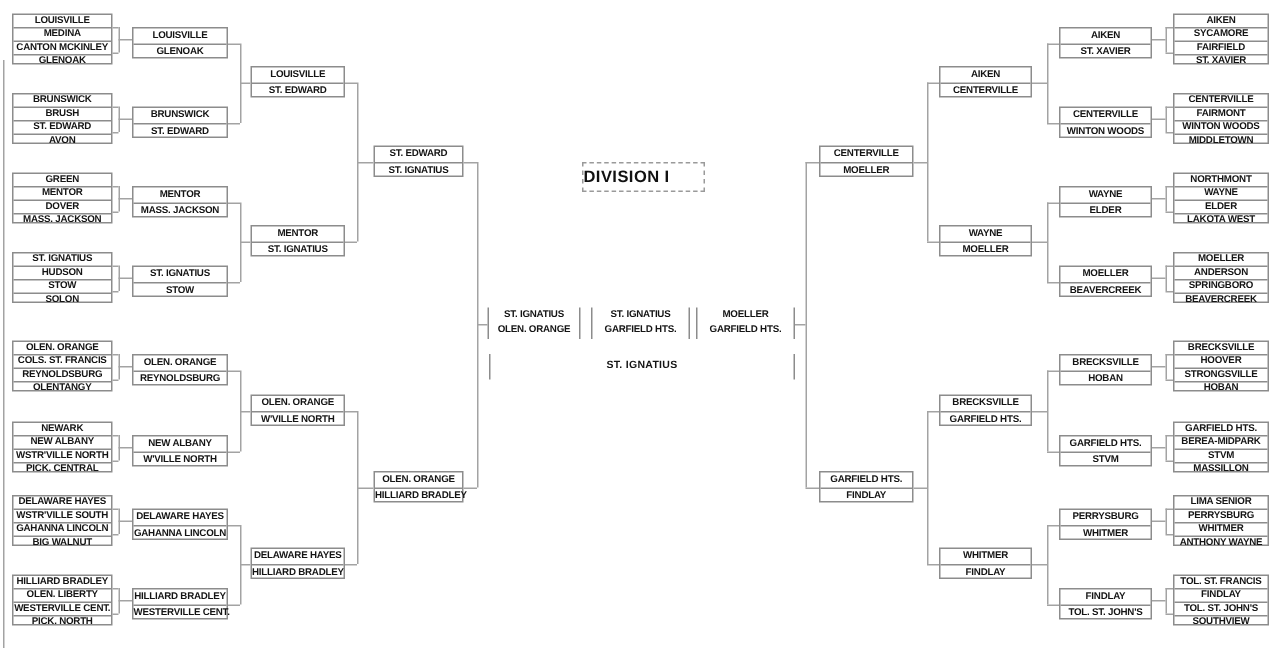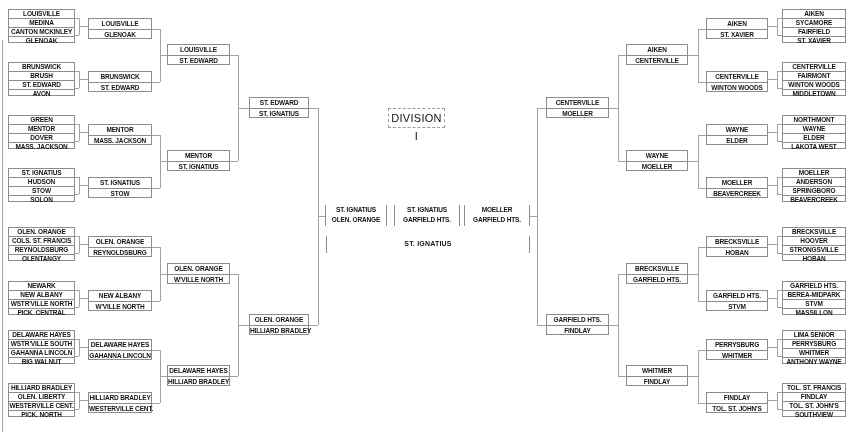--- a/index.html
+++ b/index.html
@@ -15,23 +15,23 @@
     text-align:center;font-weight:bold;color:#141414;font-size:6.5px;
     letter-spacing:-0.15px;white-space:nowrap;overflow:visible;
   }
   .quad .row + .row, .duo .row + .row{border-top:1px solid var(--bx,#8c8c8c);}
   .pairbox{
     position:absolute;box-sizing:border-box;background:transparent;
     border-left:1px solid var(--bx,#8c8c8c);border-right:1px solid var(--bx,#8c8c8c);
   }
   .line{position:absolute;background:var(--ln,#a3a3a3);}
   #title-box{
-    position:absolute;left:388px;top:108px;width:57px;height:20px;
-    border:1px dashed #9a9a9a;box-sizing:border-box;text-align:center;
-    line-height:18px;font-size:11px;font-weight:normal;color:#111;letter-spacing:.3px;
+    position:absolute;left:388px;top:108px;width:82px;height:20px;
+    border:1px dashed #9a9a9a;box-sizing:border-box;text-align:left;
+    line-height:18px;font-size:11px;font-weight:bold;color:#111;letter-spacing:.3px;
   }
   #champion-strip{left:326px;top:236px;width:204px;height:17px;}
   #champion-strip .row{font-size:7px;line-height:16px;letter-spacing:.2px;}
   .cpair{top:205px;height:21px;}
   .cpair .row{line-height:9.5px;height:9.5px;}
 </style>
 </head>
 <body>
 
 <div id="bracket" style="--ln: #a3a3a3; --bx: #8c8c8c; background: rgb(255, 255, 255);">

